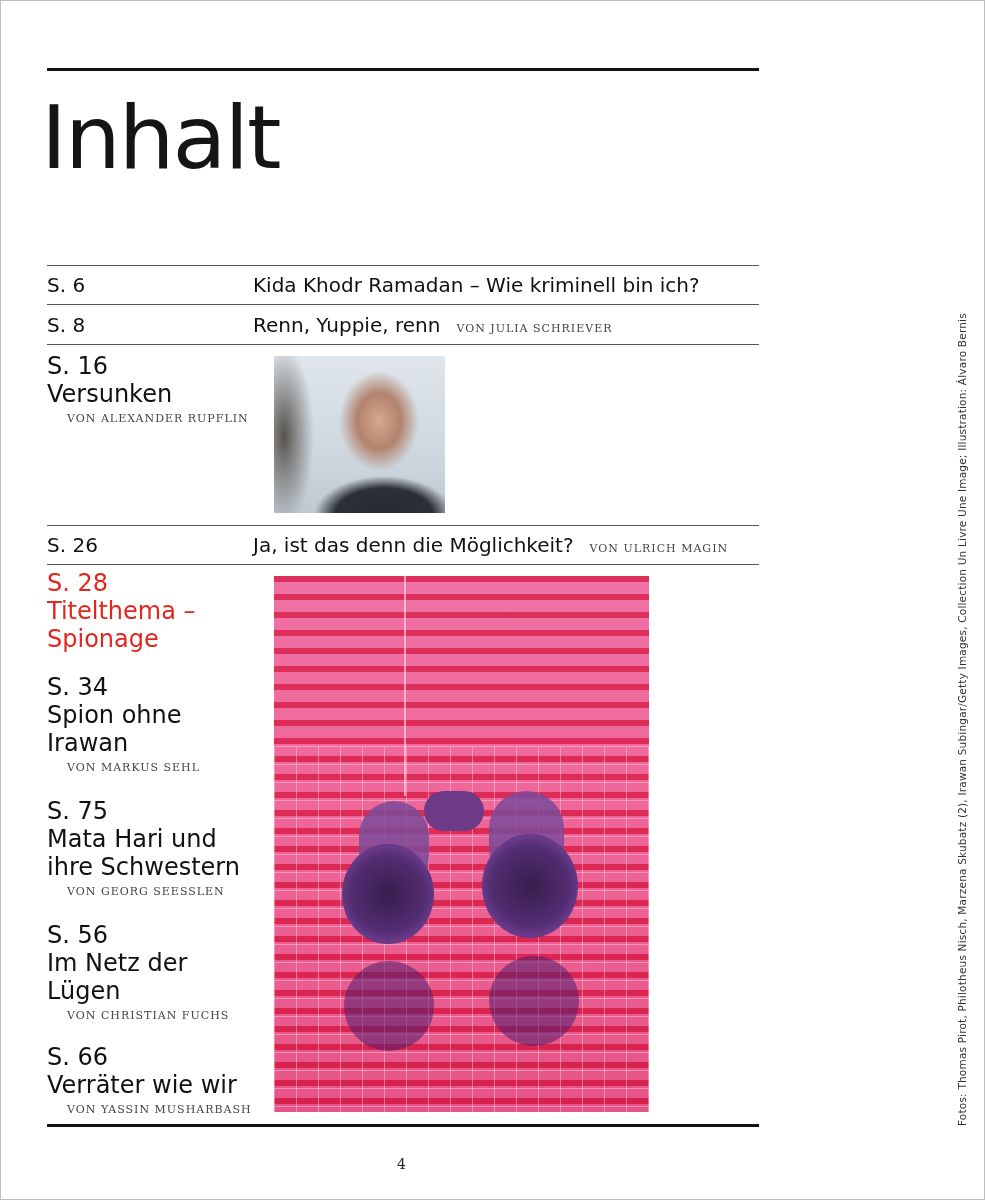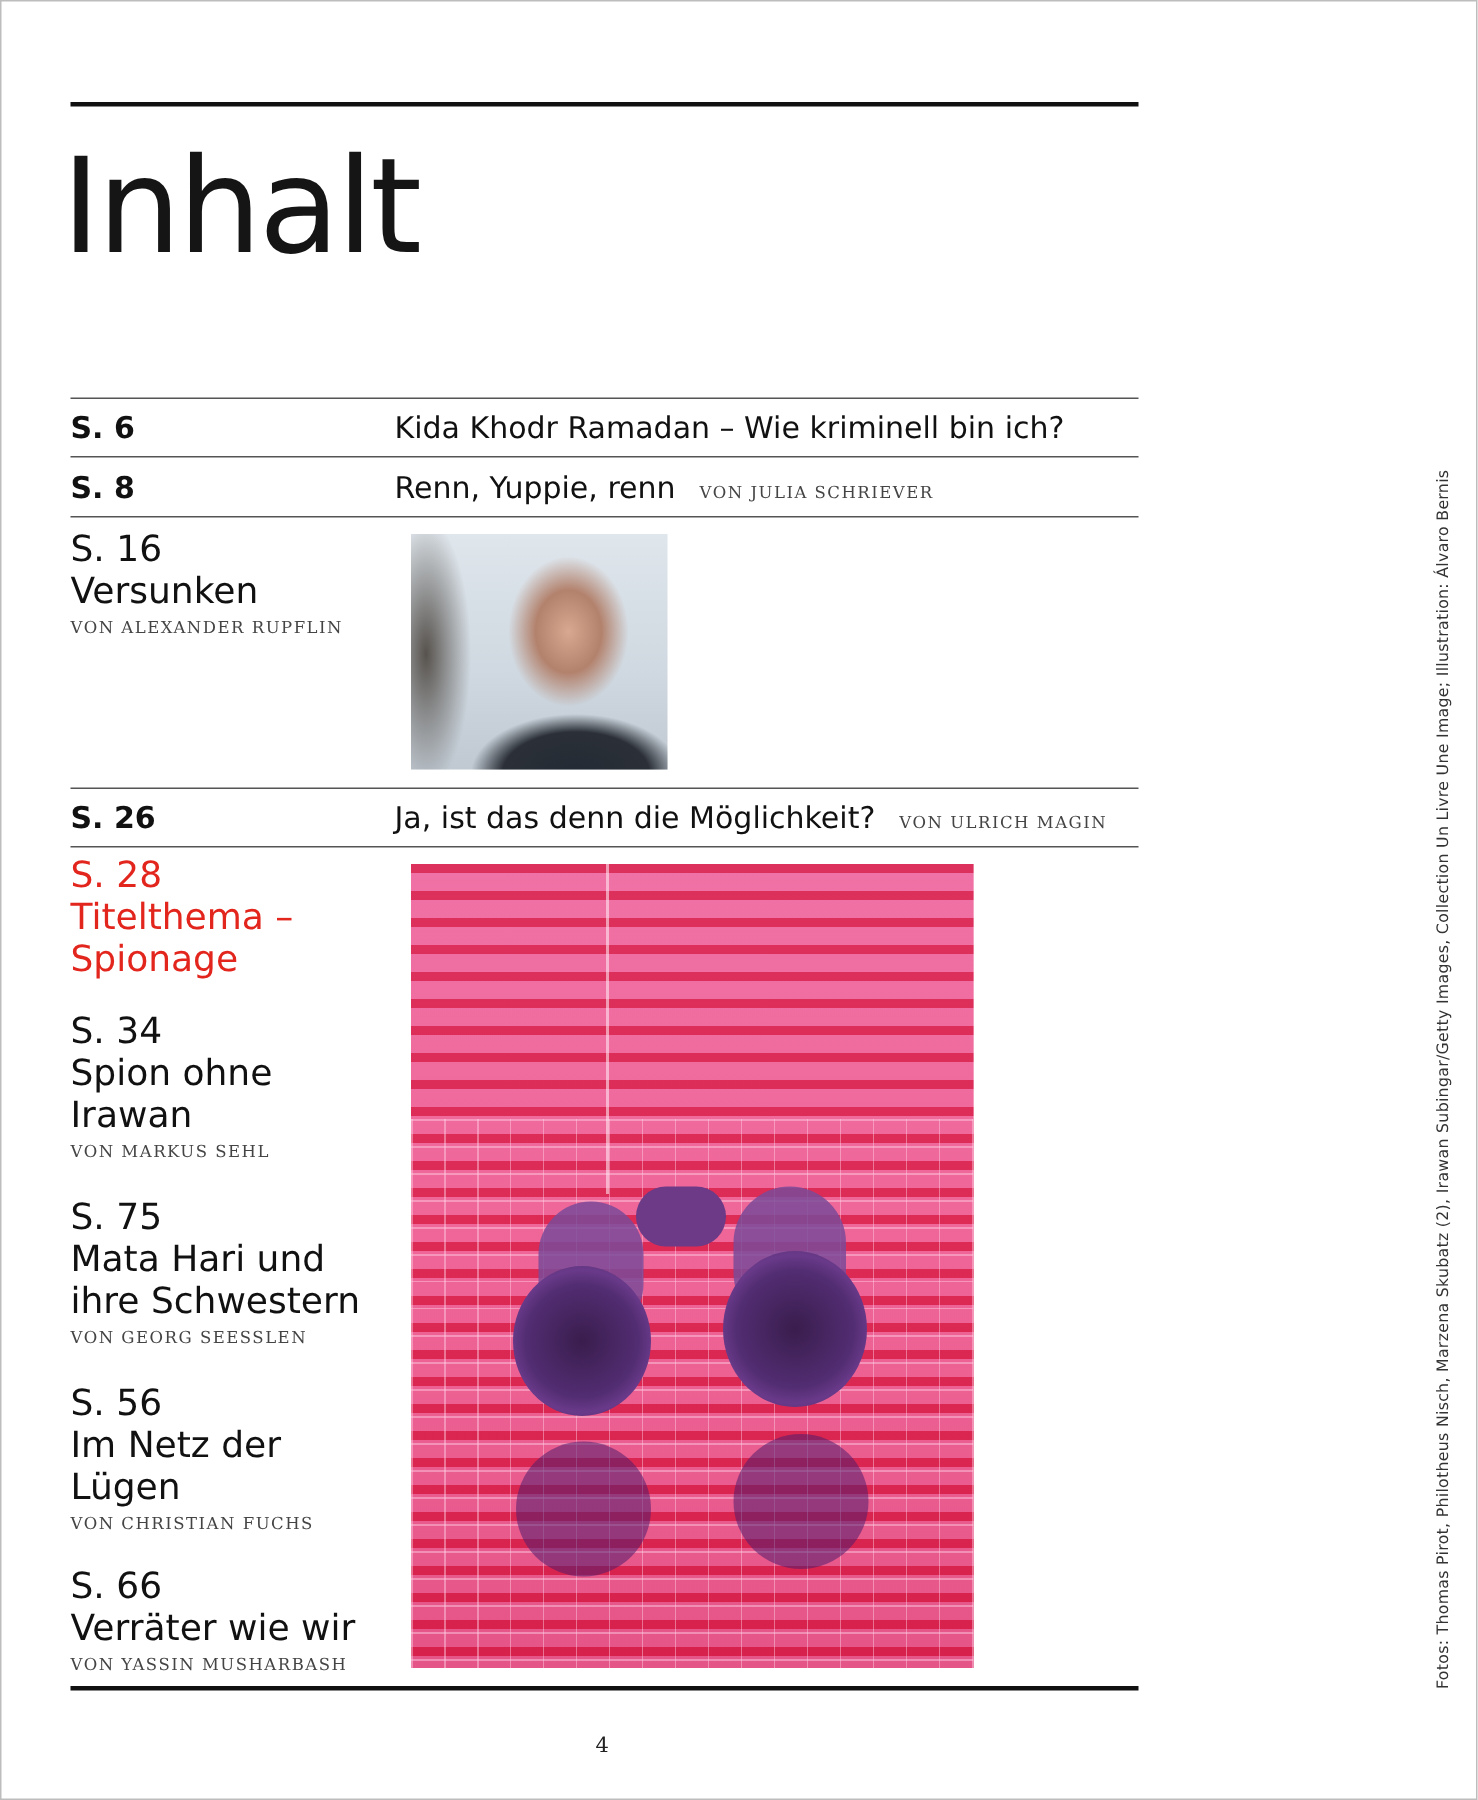--- a/index.html
+++ b/index.html
@@ -12,25 +12,25 @@
       color: #111111;
     }
     .rule-top { position: absolute; left: 46px; top: 67px; width: 712px; height: 3px; background: #111; }
     .page-title {
       position: absolute; left: 40px; top: 82px; margin: 0;
       font-family: "DejaVu Sans", sans-serif; font-weight: normal;
       font-size: 88px; letter-spacing: -2px; line-height: 110px; color: #151515;
     }
     .hline { position: absolute; left: 46px; width: 712px; height: 1px; background: #555; }
     .hline.thick { height: 3px; background: #111; }
-    .row-pg { position: absolute; left: 46px; font-size: 20px; line-height: 26px; font-weight: bold; }
-    .row-title { position: absolute; left: 262px; font-size: 20px; line-height: 26px; white-space: nowrap; text-align: right; }
+    .row-pg { position: absolute; left: 46px; font-size: 20px; line-height: 26px; }
+    .row-title { position: absolute; left: 252px; font-size: 20px; line-height: 26px; white-space: nowrap; text-align: right; }
     .byline {
       font-family: "DejaVu Serif", serif; font-size: 11px; letter-spacing: 1px;
-      color: #444; text-transform: uppercase;
+      color: #444; text-transform: uppercase; margin-left: 20px;
     }
     .inline-by { margin-left: 16px; }
     .entry { position: absolute; left: 46px; width: 215px; }
     .entry .pg, .entry .ttl { font-size: 24px; line-height: 28px; display: block; }
     .entry .byline { display: block; line-height: 18px; margin-top: 2px; }
     .entry.accent .pg, .entry.accent .ttl { color: #e3261d; }
     .photo-man {
       position: absolute; left: 273px; top: 355px; width: 171px; height: 157px;
       background:
         radial-gradient(ellipse 40px 50px at 105px 65px, #d9a890 0%, #b3826d 55%, rgba(180,130,110,0) 100%),

